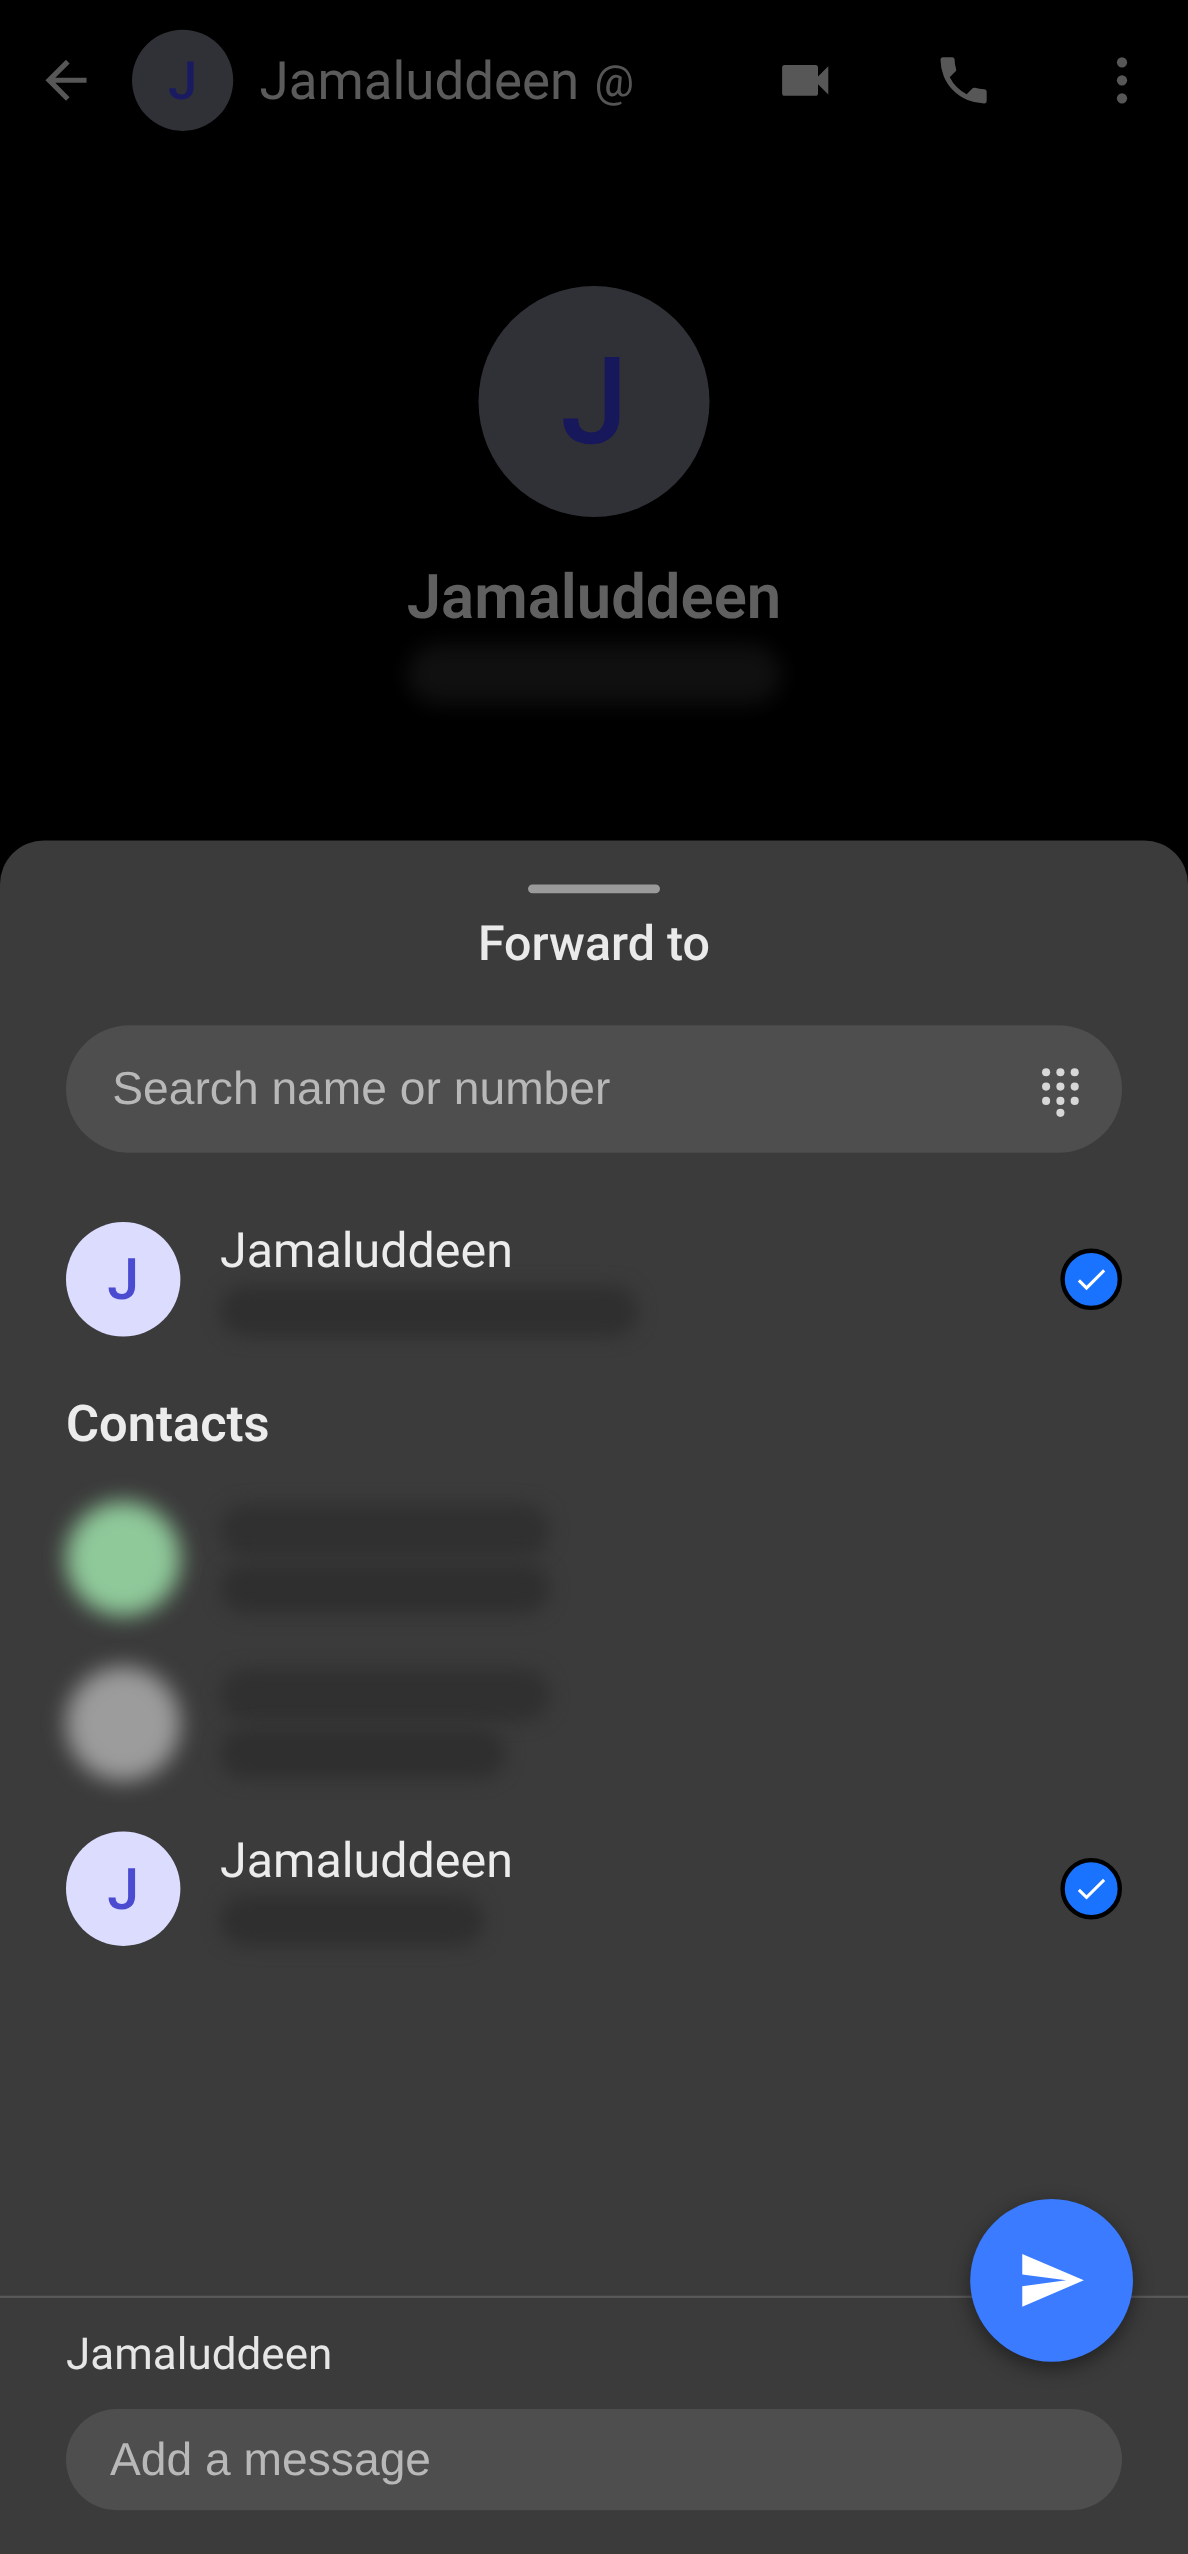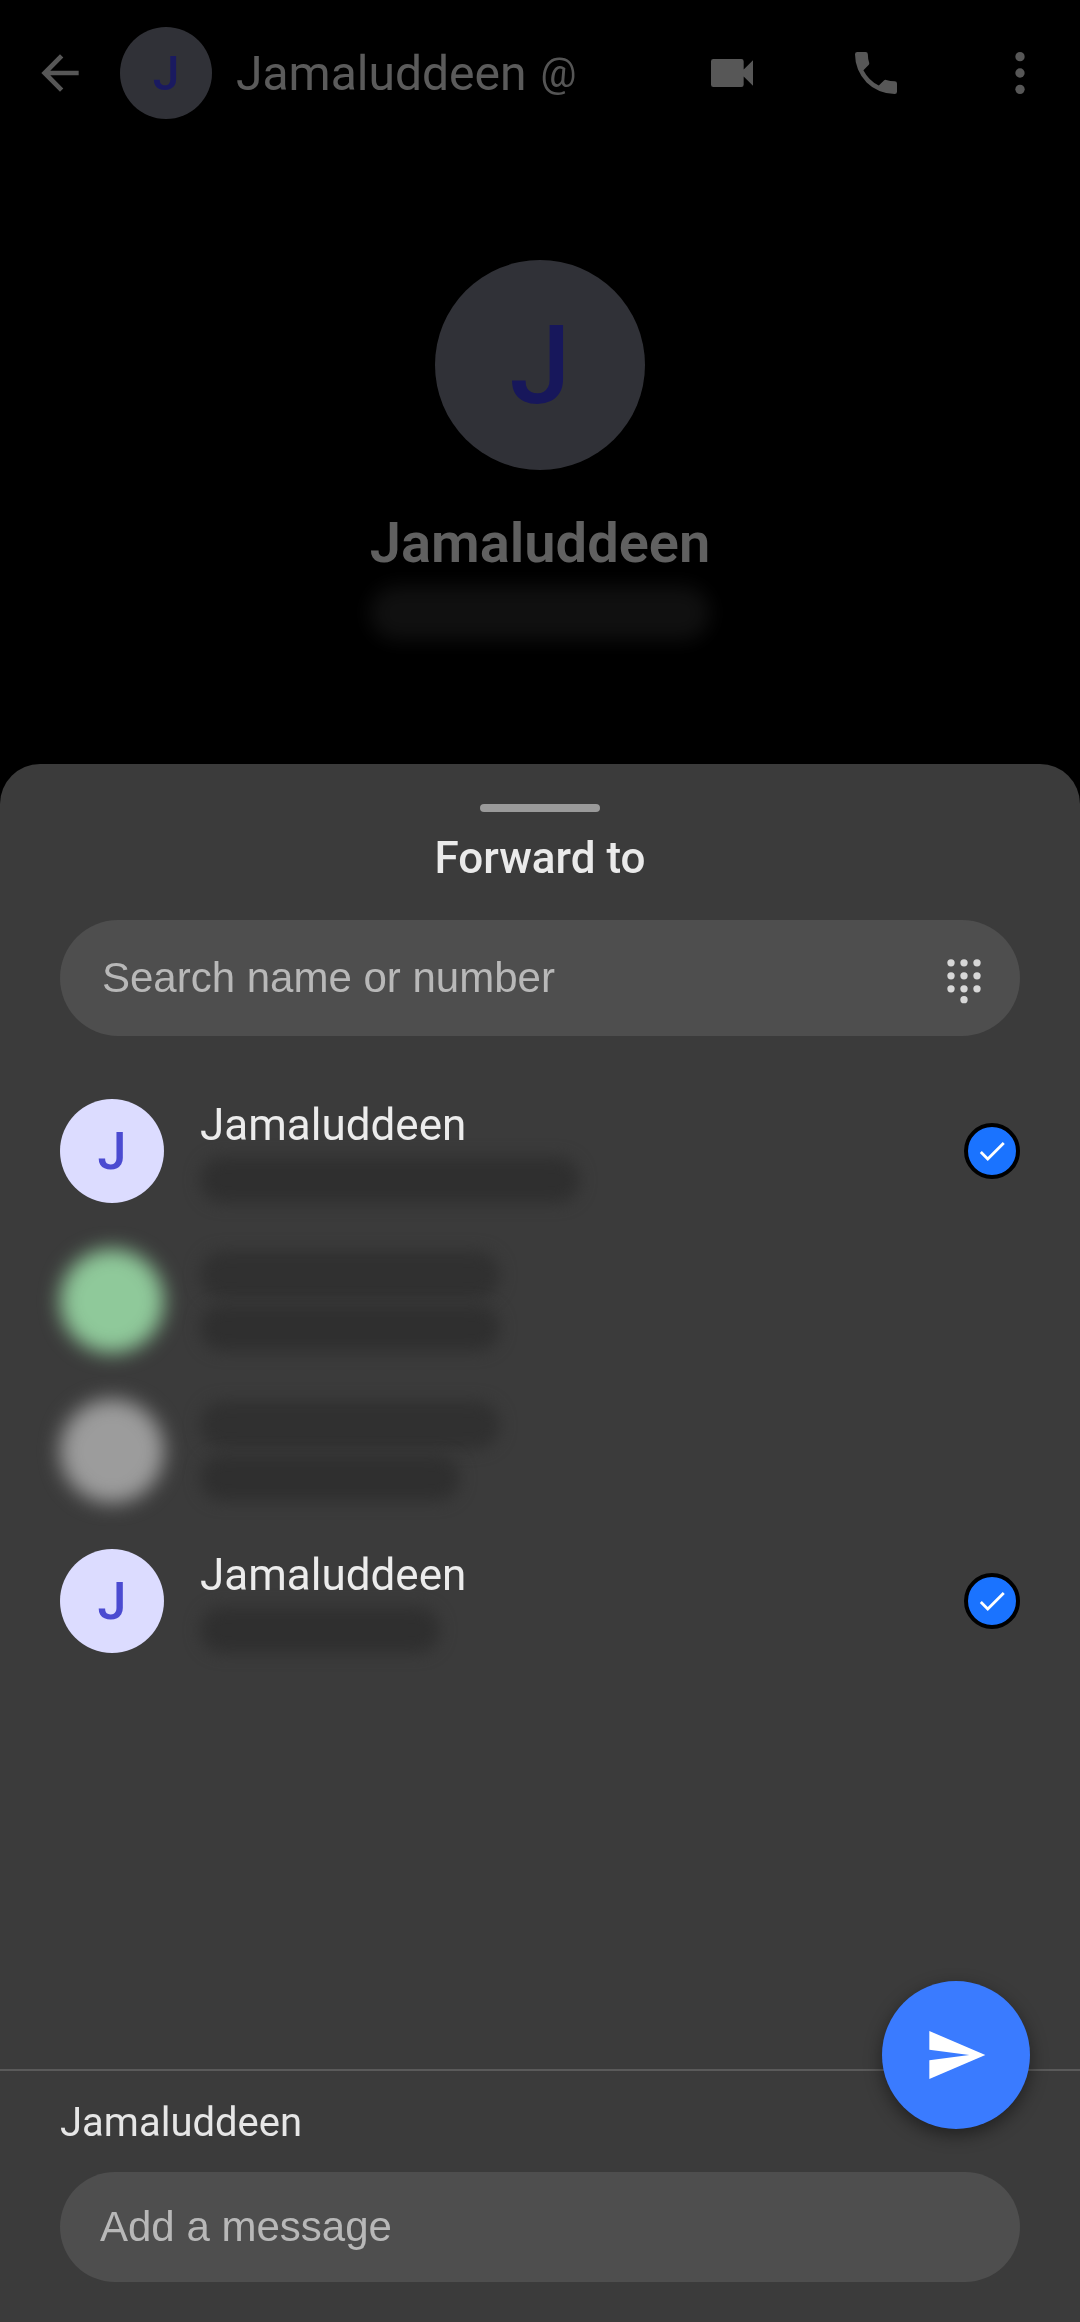--- a/index.html
+++ b/index.html
@@ -71,21 +71,21 @@
     border-top-left-radius: 40px;
     border-top-right-radius: 40px;
     display:flex; flex-direction:column;
   }
   .drag-handle {
     width: 120px; height: 8px; border-radius: 4px;
     background: #9a9a9a; margin: 40px auto 20px;
   }
   .sheet-title {
     text-align:center; font-size: 44px; color:#eaeaea; font-weight:500;
-    margin-bottom: 36px;
+    margin-bottom: 48px;
   }
   .search-wrap {
     margin: 0 60px 40px;
     height: 116px; border-radius: 58px;
     background: #4e4e4e;
     display:flex; align-items:center;
     padding: 0 30px 0 42px;
   }
   .search-wrap input {
     flex:1; border:none; outline:none; background:transparent;
@@ -134,21 +134,21 @@
 
   
   .footer {
     border-top: 2px solid #5a5a5a;
     padding: 28px 60px 40px;
     display:flex; flex-direction:column; gap:26px;
     position:relative;
   }
   .footer .recipient { font-size: 40px; color:#e6e6e6; }
   .msg-wrap {
-    height: 110px; border-radius:55px; background:#4e4e4e;
+    height: 92px; border-radius:55px; background:#4e4e4e;
     display:flex; align-items:center; padding:0 40px;justify-content:center;
   }
   .msg-wrap input {
     flex:1; border:none; outline:none; background:transparent;
     font-size:42px; color:#e0e0e0;
   }
   .msg-wrap input::placeholder { color:#b8b8b8; }
 
   .fab {
     position:absolute;
@@ -242,20 +242,21 @@
         <span class="name">Jamaluddeen</span>
         <div class="sub-blur"></div>
       </div>
       <div class="check">
         <svg viewBox="0 0 24 24">
             <path fill="#fff" d="M9 16.2 4.8 12l-1.4 1.4L9 19 21 7l-1.4-1.4z"></path>
           </svg>
       </div>
     </div>
 
+    <div class="section-header">Contacts</div>
 
     <div class="row">
       <div class="av blur-av"></div>
       <div class="txt">
         <div class="blur-name"></div>
         <div class="sub-blur" style="width:300px"></div>
       </div>
     </div>
 
     <div class="row">

